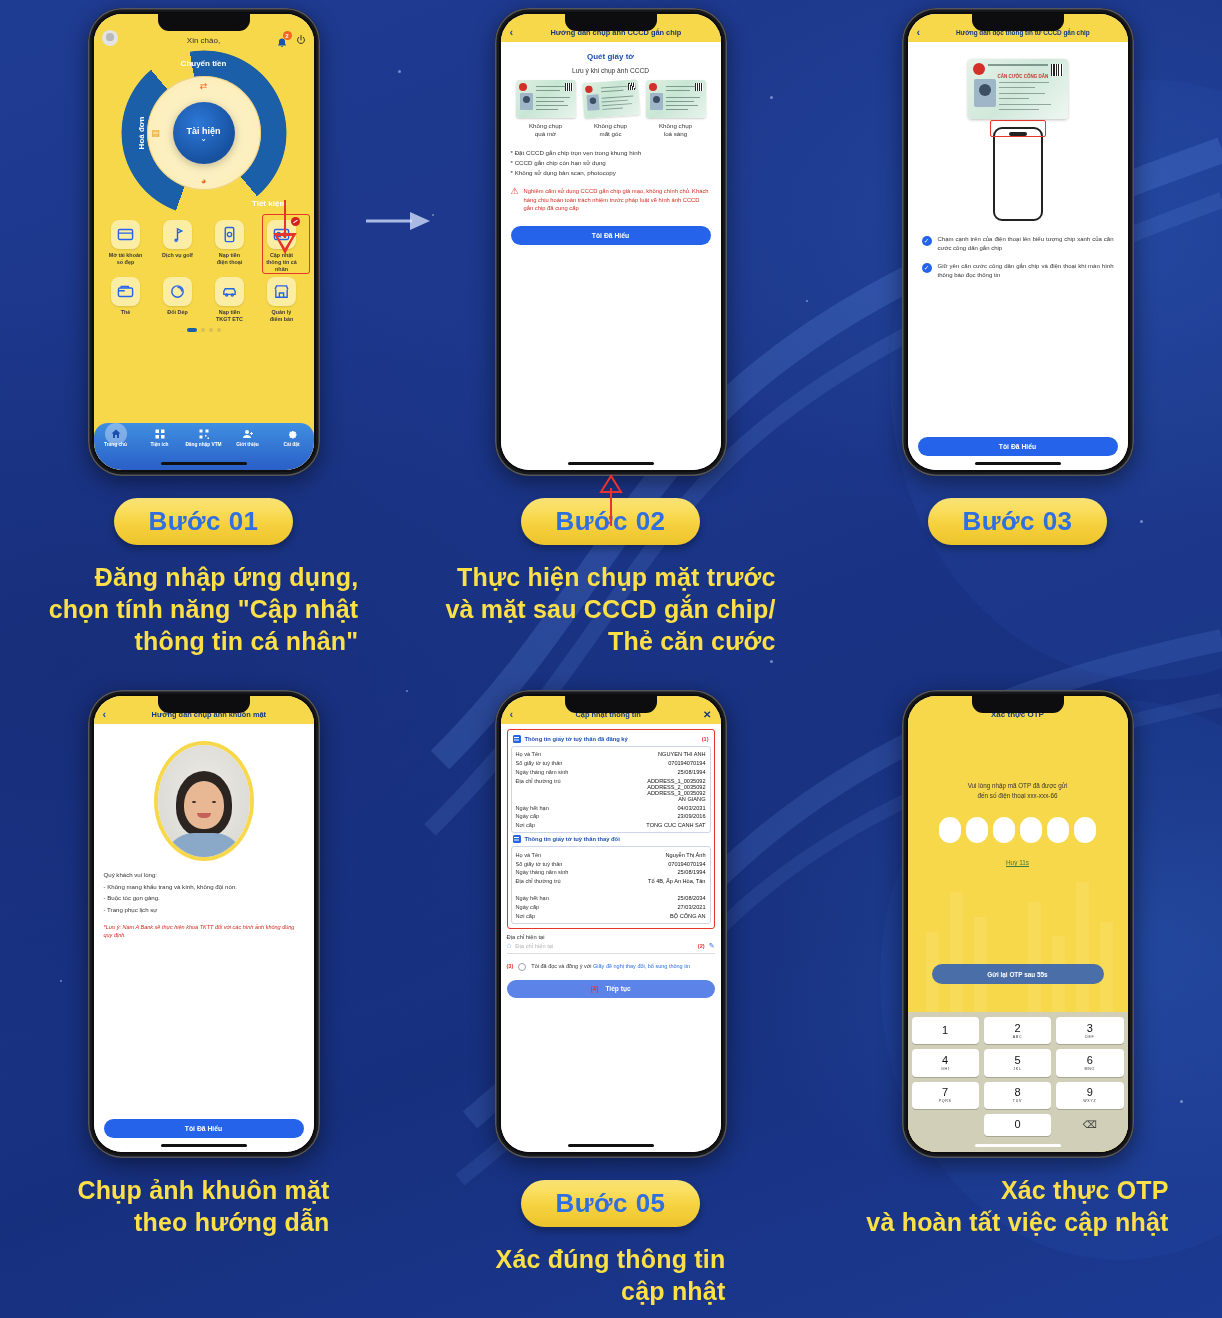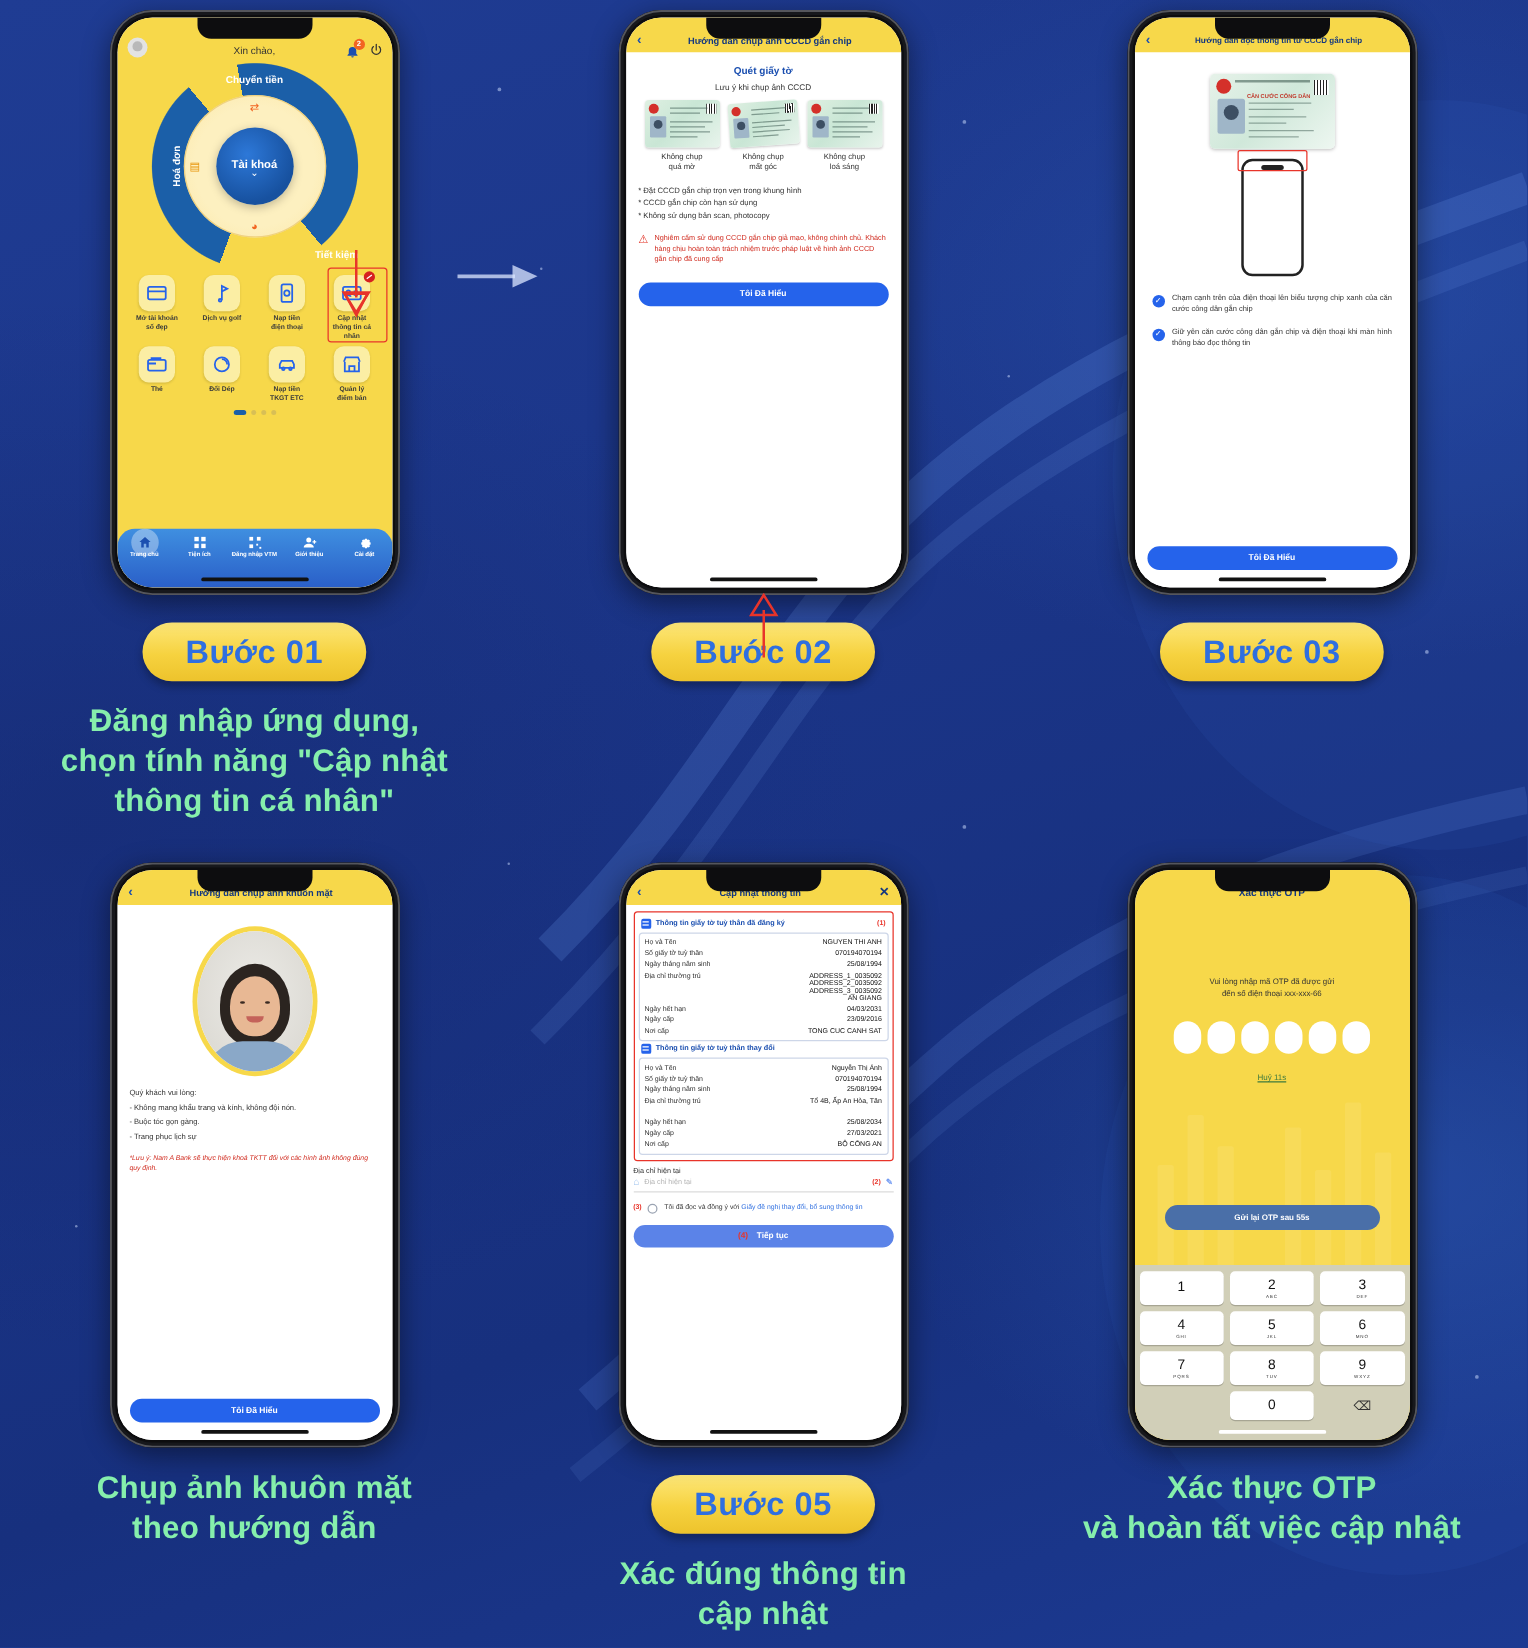--- a/index.html
+++ b/index.html
@@ -306,22 +306,22 @@
   
   .badge {
     margin-top: 22px;
     background: linear-gradient(180deg, #fde779 0%, #f6d23f 55%, #edc32c 100%);
     color: #2f6fe0; font-size: 26px; font-weight: bold;
     padding: 8px 34px; border-radius: 26px;
     box-shadow: 0 4px 7px rgba(0,0,0,.3);
     letter-spacing: .5px;
   }
   .caption {
-    margin-top: 16px; color: #86efac; font-size: 25px; font-weight: bold;
-    text-align: center; line-height: 1.28; letter-spacing: .2px;
+    margin-top: 16px; color: #fde047; font-size: 25px; font-weight: bold;
+    text-align: right; line-height: 1.28; letter-spacing: .2px;
   }
 
   
   .arrow-h { position: absolute; z-index: 4; }
   .arrow-red { position: absolute; z-index: 30; }
 </style>
 </head>
 <body>
 
 <div class="bg"></div>
@@ -373,21 +373,21 @@
             <div class="wheel">
               <div class="outer"></div>
               <div class="mid"></div>
               <div class="lbl-top">Chuyển tiền</div>
               <div class="lbl-bot">Tiết kiệm</div>
               <div class="lbl-left">Hoá đơn</div>
               <div class="mini-ic t">⇄</div>
               <div class="mini-ic b">◕</div>
               <div class="mini-ic l">▤</div>
               <div class="core">
-                <span>Tài khoá</span>
+                <span>Tài hiện</span>
                 <i>⌄</i>
               </div>
             </div>
 
             <div class="grid">
               <div class="gitem">
                 <div class="gtile">
                     <svg viewBox="0 0 24 24" fill="none" stroke="#2563eb" stroke-width="2">
                       <rect x="2" y="5" width="20" height="14" rx="2"></rect>
                       <path d="M2 10h20"></path>
@@ -605,20 +605,23 @@
             </div>
             <div class="bluebtn">Tôi Đã Hiểu</div>
           </div>
           <div class="homebar"></div>
         </div>
         <svg class="arrow-red" style="left:50%;transform:translateX(-50%);bottom:-52px;" width="26" height="54" viewBox="0 0 26 54">
           <path d="M13 52 L13 14 M13 2 L3 18 L23 18 Z" stroke="#e8342a" stroke-width="2" fill="none"></path>
         </svg>
       </div>
       <div class="badge">Bước 02</div>
+      <div class="caption" style="white-space:pre-line">Thực hiện chụp mặt trước
+và mặt sau CCCD gắn chip/
+Thẻ căn cước</div>
     </div>
 
     <div class="cell">
       <div class="phone">
         <div class="screen">
           <div class="notch"></div>
           <div class="ybar">
             <span class="back">‹</span>
             <span class="ttl" style="font-size:6.4px">Hướng dẫn đọc thông tin từ CCCD gắn chip</span>
           </div>

